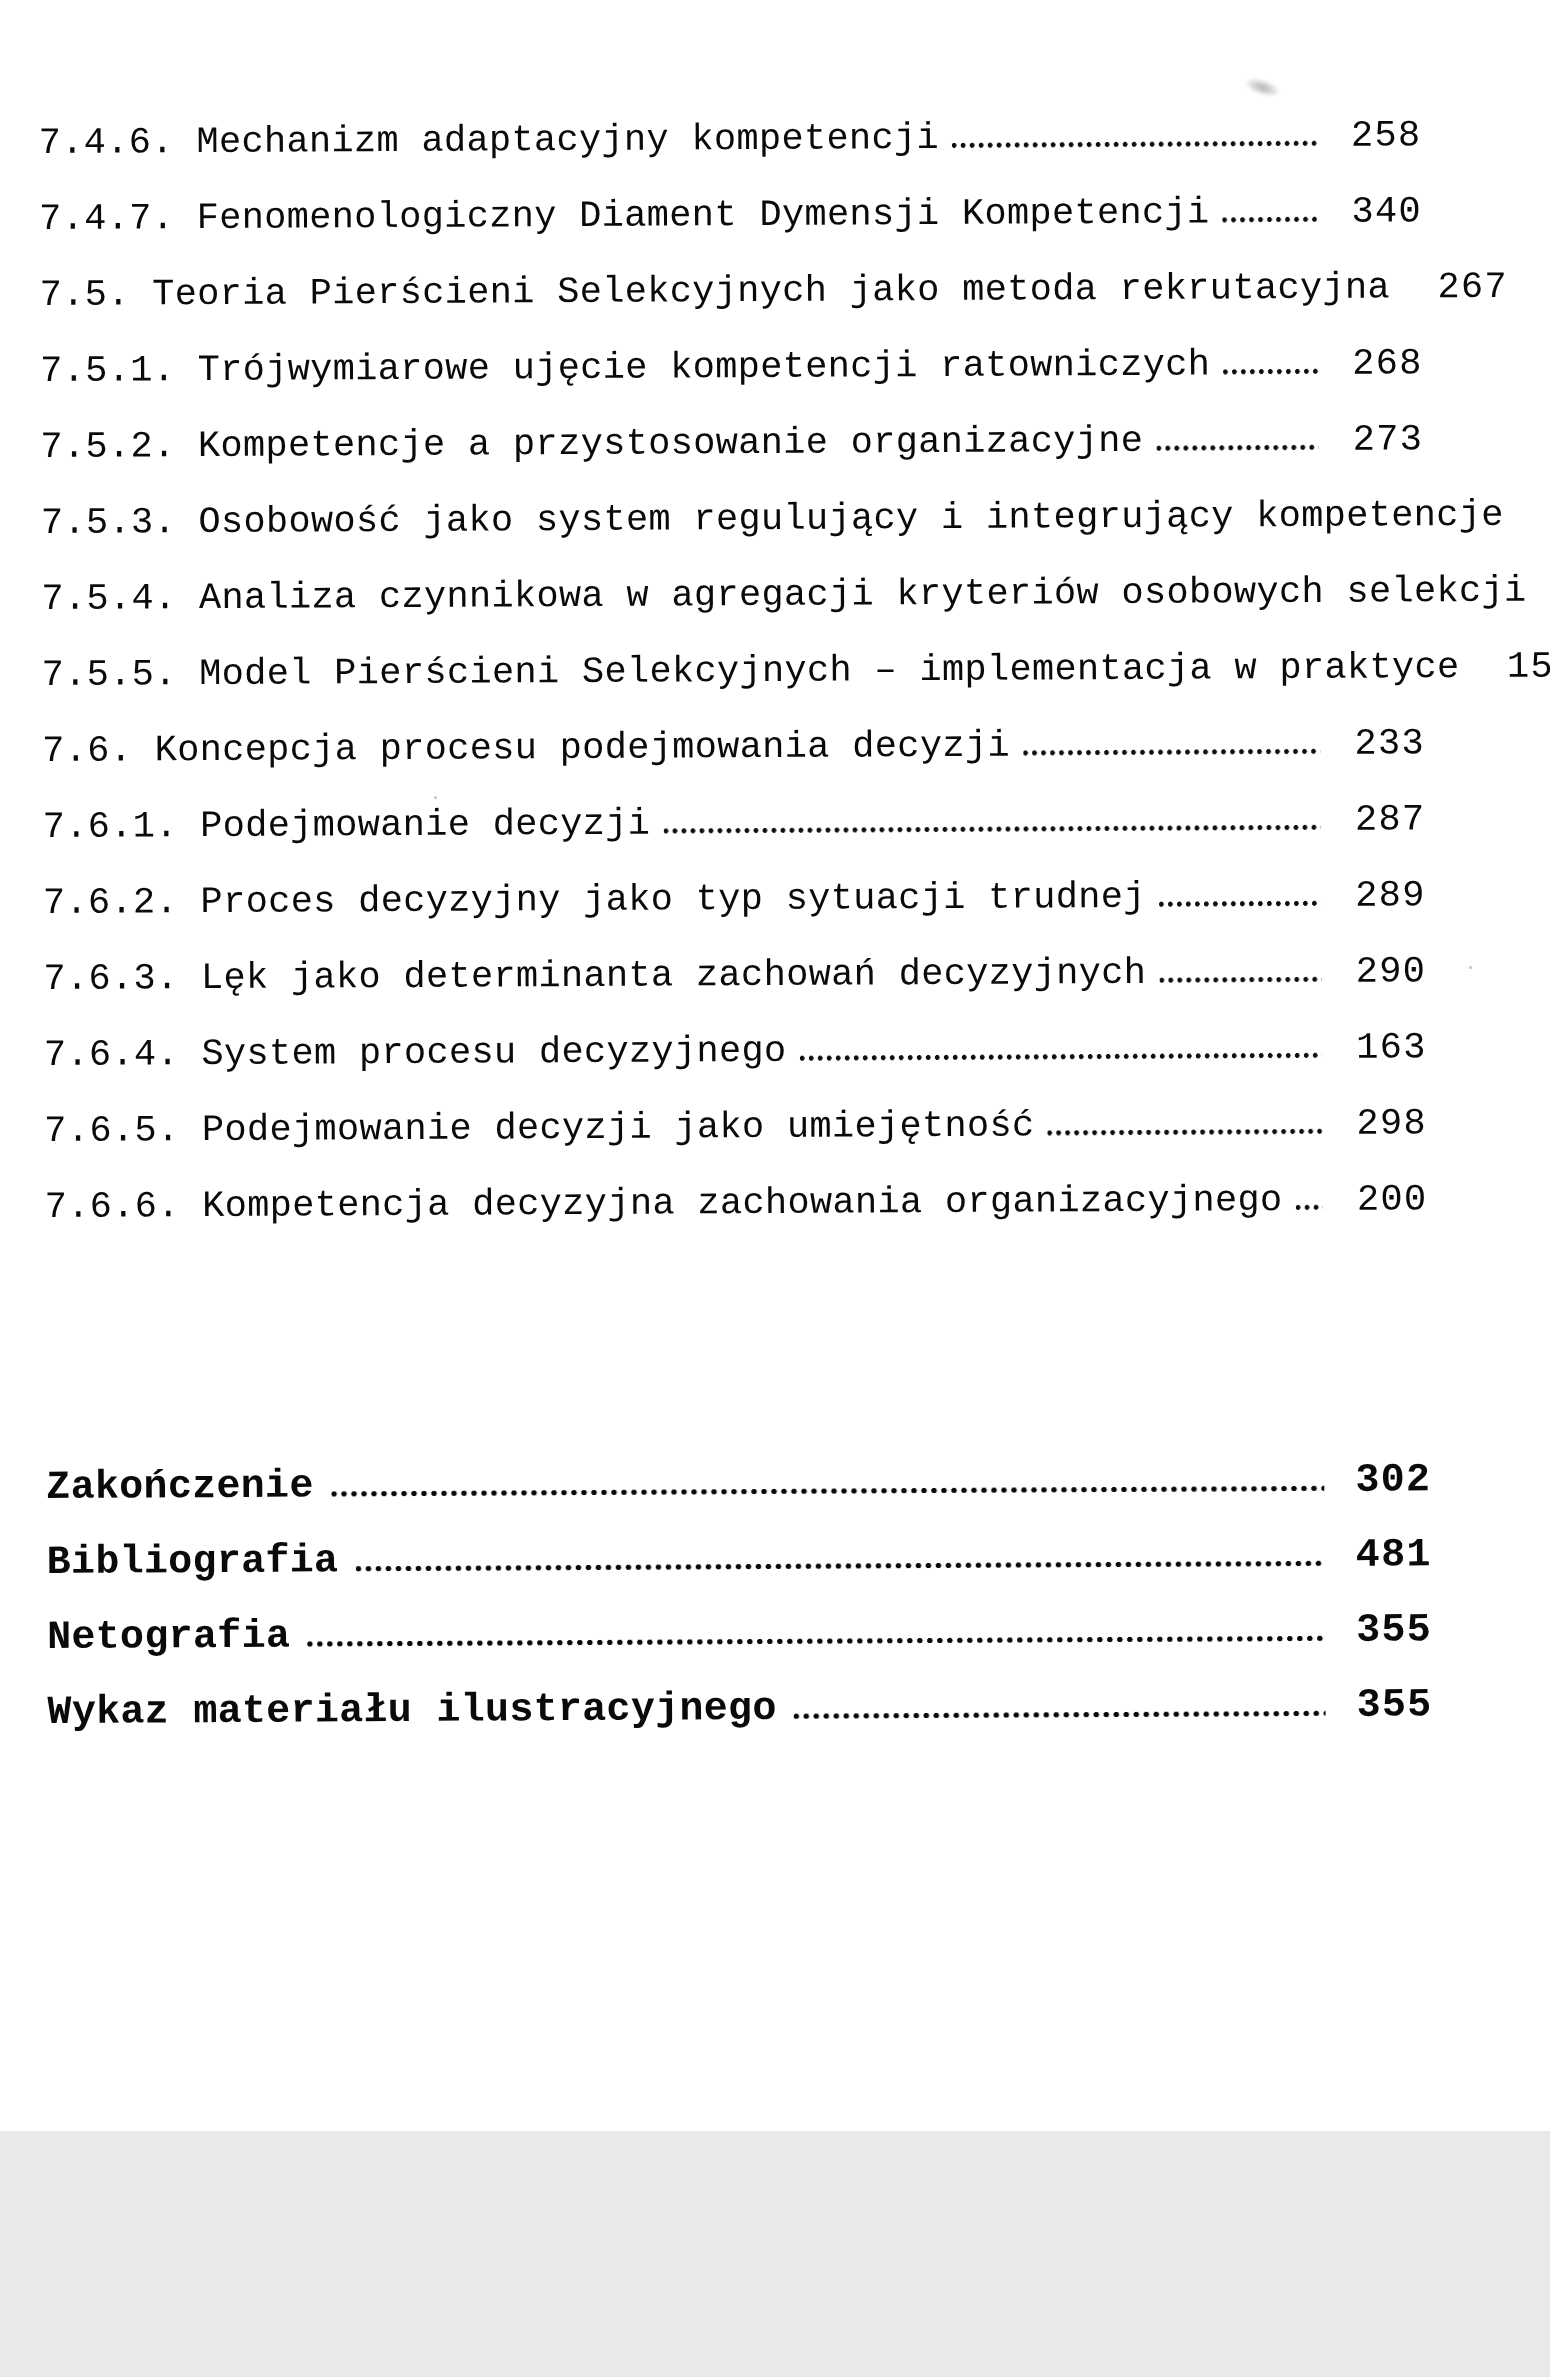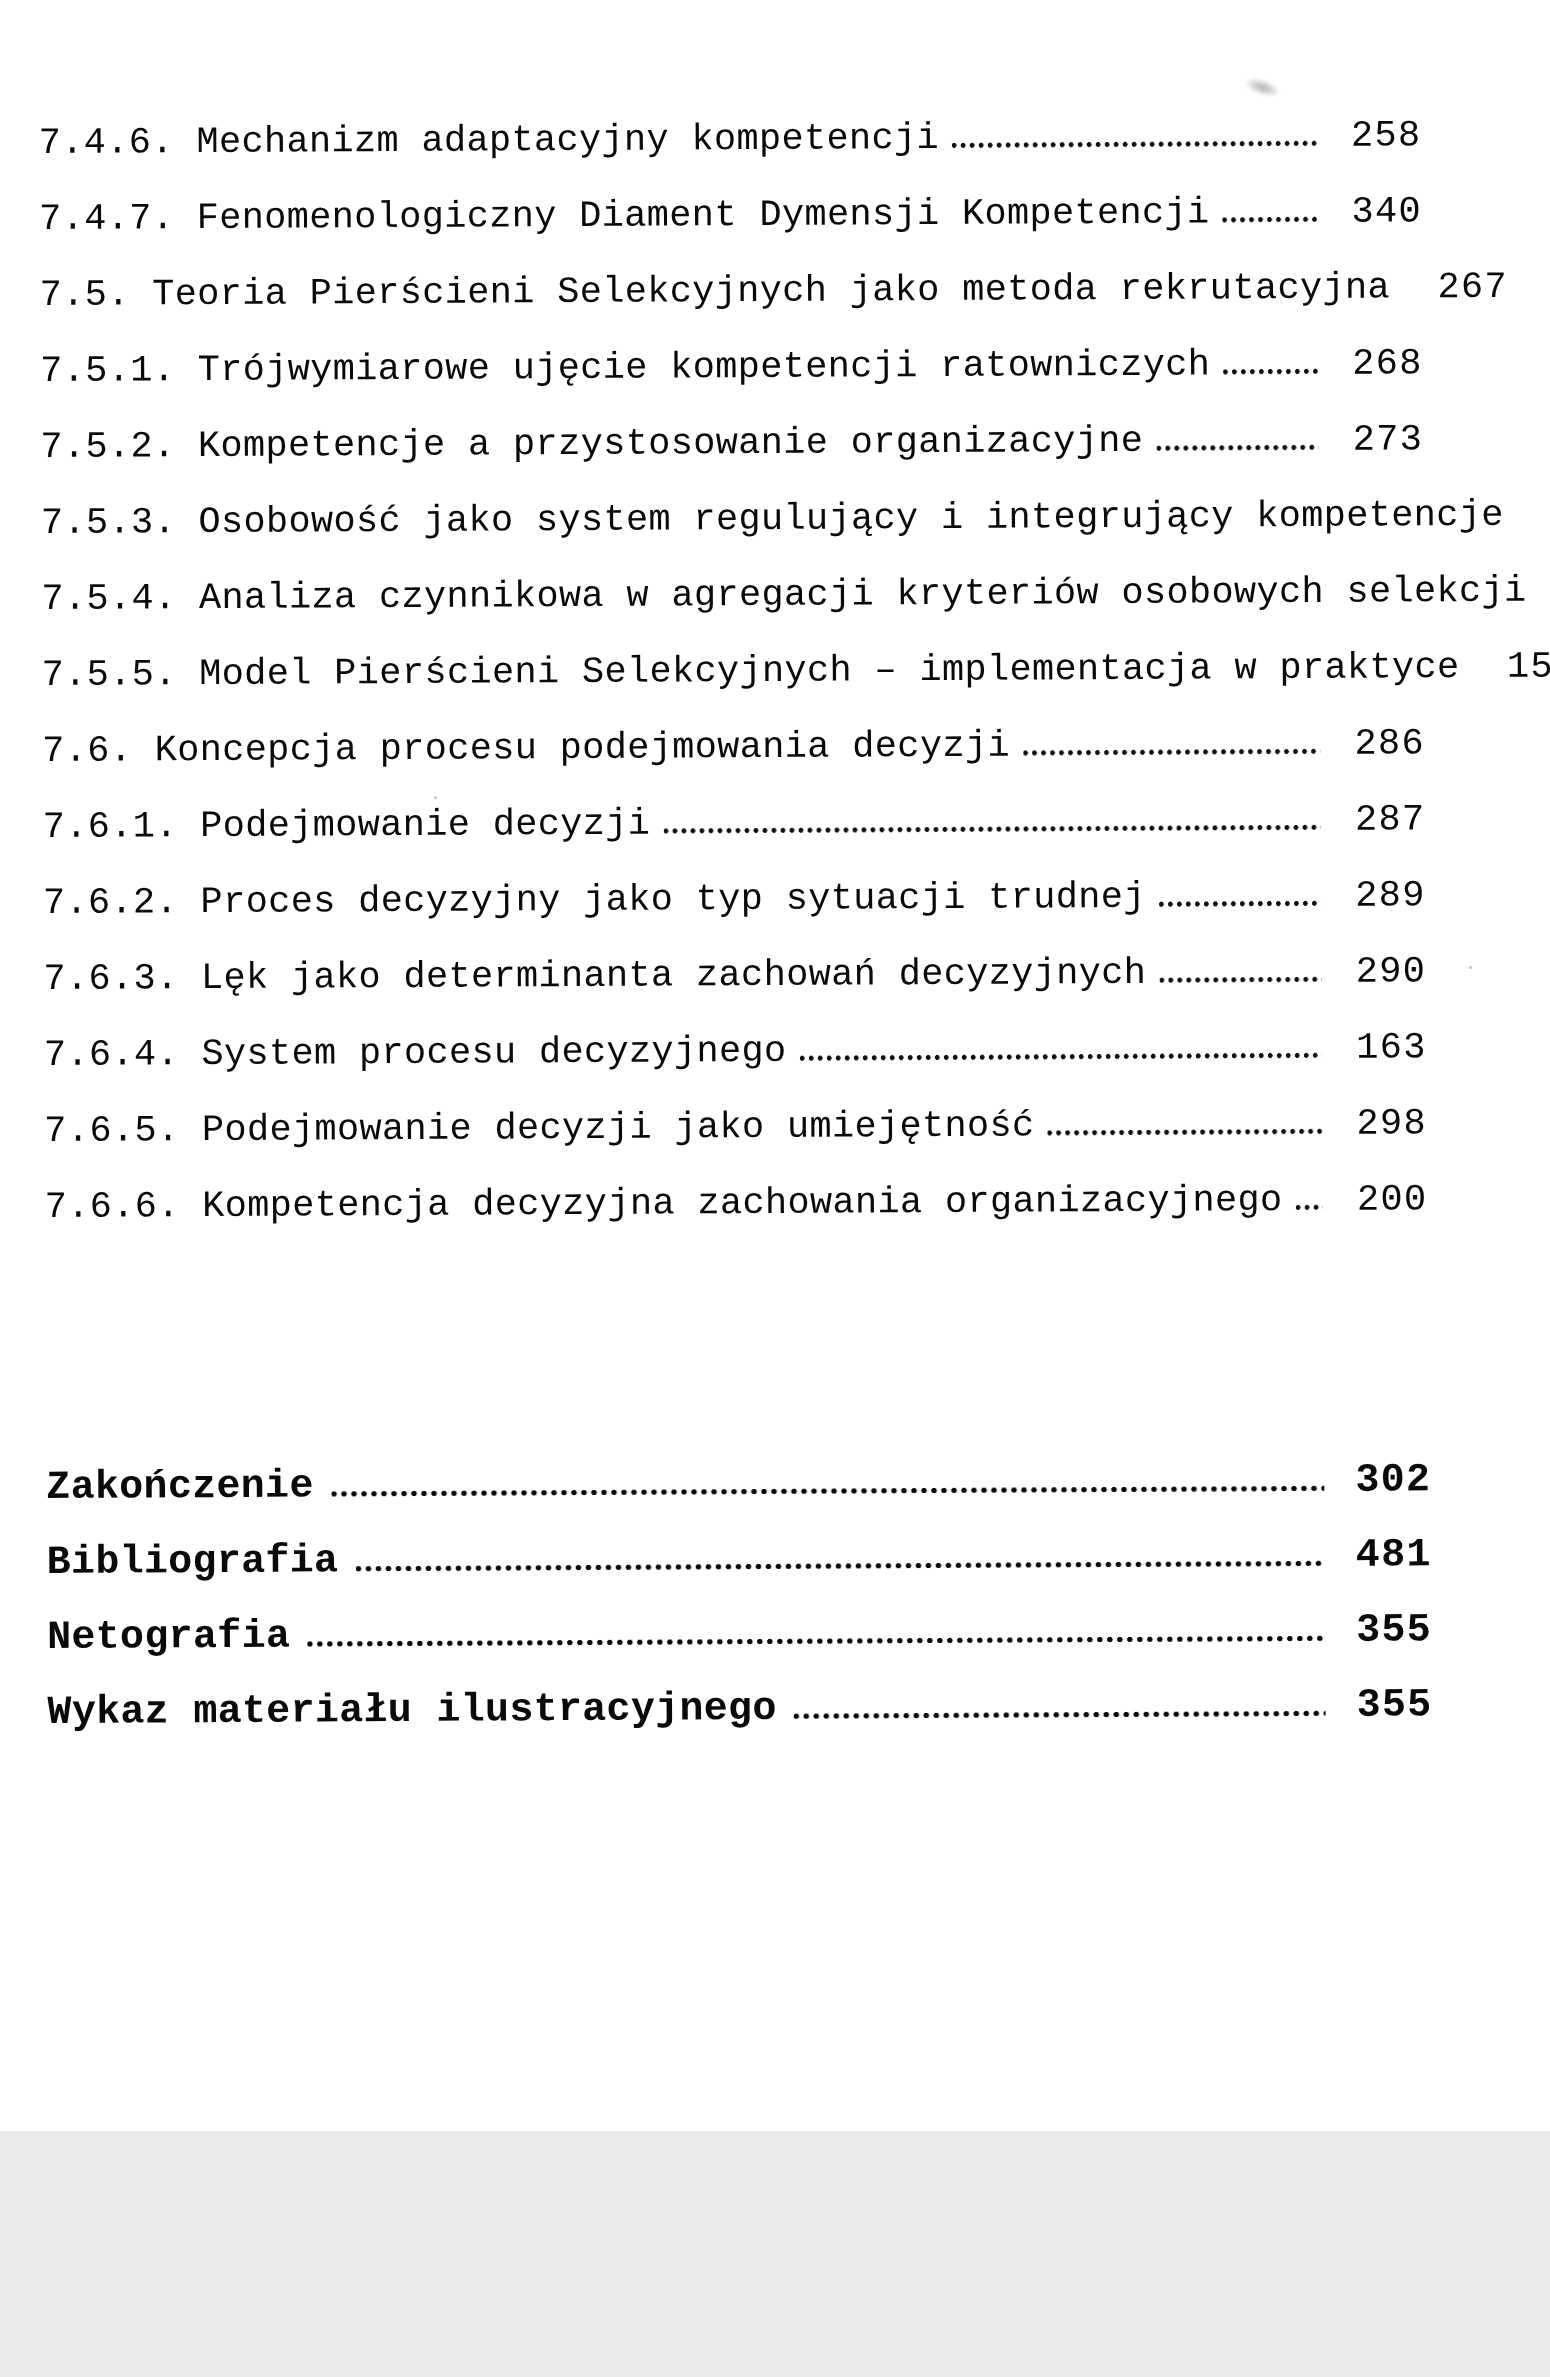--- a/index.html
+++ b/index.html
@@ -151,21 +151,21 @@
 
     <div class="row">
       <span class="label">7.5.5. Model Pierścieni Selekcyjnych – implementacja w praktyce</span>
       <span class="dots"></span>
       <span class="pagenum">154</span>
     </div>
 
     <div class="row">
       <span class="label">7.6. Koncepcja procesu podejmowania decyzji</span>
       <span class="dots"></span>
-      <span class="pagenum">286</span>
+      <span class="pagenum">233</span>
     </div>
 
     <div class="row">
       <span class="label">7.6.1. Podejmowanie decyzji</span>
       <span class="dots"></span>
       <span class="pagenum">287</span>
     </div>
 
     <div class="row">
       <span class="label">7.6.2. Proces decyzyjny jako typ sytuacji trudnej</span>

